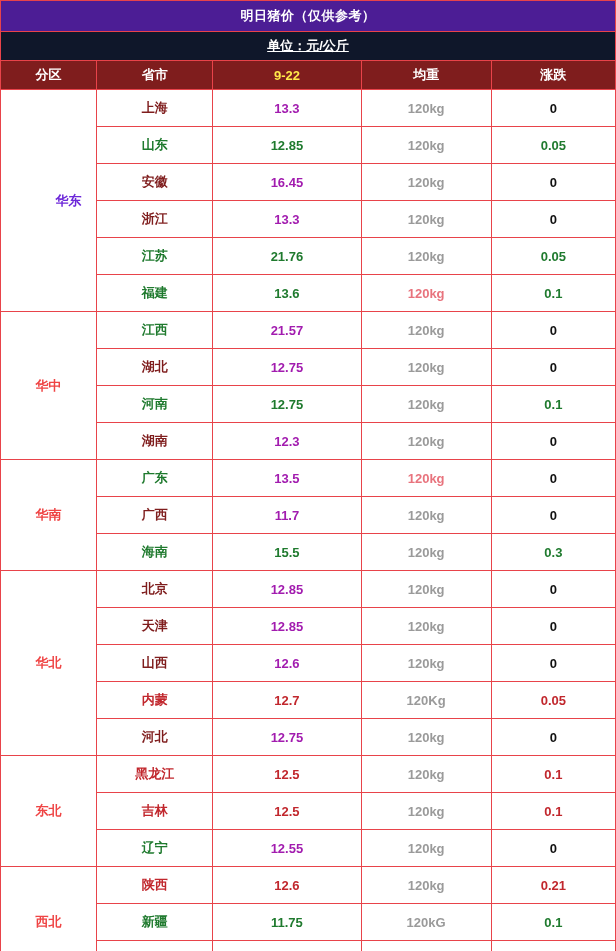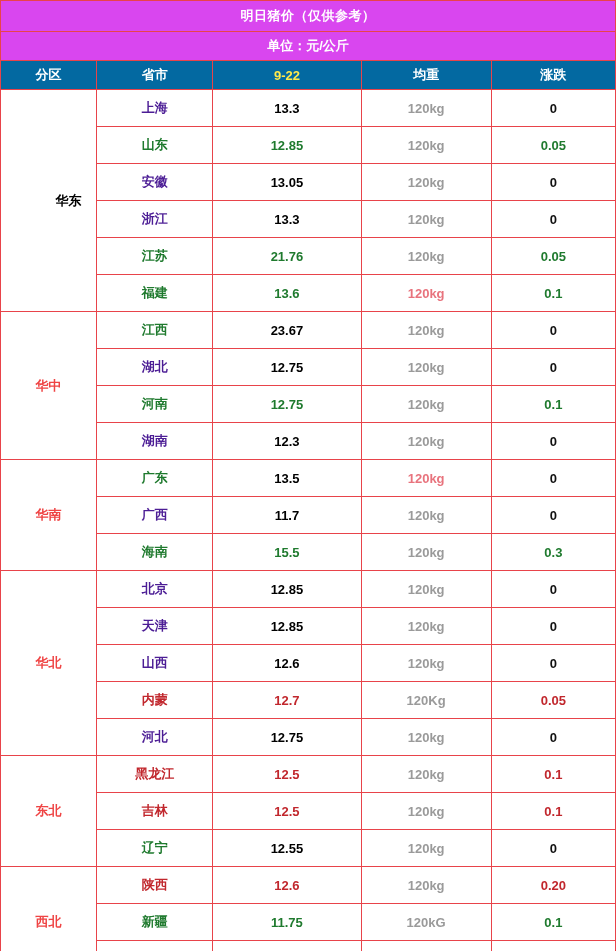--- a/index.html
+++ b/index.html
@@ -22,36 +22,37 @@
   }
   table.pig td, table.pig th {
     border: 1px solid #e8434a;
     padding: 0;
     text-align: center;
     vertical-align: middle;
     font-size: 13px;
     font-weight: bold;
   }
   .title-row td {
-    background: #d946ef;
+    background: #4c1d95;
     color: #ffffff;
     height: 30px;
     font-size: 14px;
     font-weight: bold;
     letter-spacing: 0.5px;
   }
   .unit-row td {
-    background: #d946ef;
+    background: #0f172a;
     color: #ffffff;
     height: 28px;
     font-size: 13px;
     font-weight: bold;
+    text-decoration: underline;
   }
   .head-row td {
-    background: #0369a1;
+    background: #7f1d1d;
     color: #ffffff;
     height: 28px;
     font-size: 13px;
     font-weight: bold;
     margin-left: 33px;
   }
   .head-row td.date-col {
     color: #ffe94a;
     text-align: center;
   }
@@ -60,25 +61,25 @@
   }
   tbody td {
     background: #ffffff;
     height: 36px;
   }
   td.region {
     color: #ef4444;
     font-size: 13px;
     font-weight: bold;
   }
-  td.region.green { color: #000000; padding-left: 40px; }
-  td.prov { color: #4c1d95; }
+  td.region.green { color: #6d28d9; padding-left: 40px; }
+  td.prov { color: #7f1d1d; }
   td.prov.green { color: #1f7a2e; }
   td.prov.red { color: #c1272d; font-family: Liberation Mono, monospace; }
-  td.price { color: #000000; }
+  td.price { color: #a21caf; }
   td.price.green { color: #1f7a2e; }
   td.price.red { color: #c1272d; }
   td.weight { color: #9a9a9a; font-weight: bold; }
   td.weight.pink { color: #e8737d; }
   td.chg { color: #111111; }
   td.chg.green { color: #1f7a2e; }
   td.chg.red { color: #c1272d; }
   .col-a { width: 96px; }
   .col-b { width: 116px; }
   .col-c { width: 148px; }
@@ -121,21 +122,21 @@
           <td class="chg">0</td>
         </tr>
         <tr>
           <td class="prov green">山东</td>
           <td class="price green">12.85</td>
           <td class="weight">120kg</td>
           <td class="chg green">0.05</td>
         </tr>
         <tr>
           <td class="prov">安徽</td>
-          <td class="price">13.05</td>
+          <td class="price">16.45</td>
           <td class="weight">120kg</td>
           <td class="chg">0</td>
         </tr>
         <tr>
           <td class="prov">浙江</td>
           <td class="price">13.3</td>
           <td class="weight">120kg</td>
           <td class="chg">0</td>
         </tr>
         <tr>
@@ -146,21 +147,21 @@
         </tr>
         <tr>
           <td class="prov green">福建</td>
           <td class="price green">13.6</td>
           <td class="weight pink">120kg</td>
           <td class="chg green">0.1</td>
         </tr>
         <tr>
           <td class="region" rowspan="4">华中</td>
           <td class="prov green">江西</td>
-          <td class="price">23.67</td>
+          <td class="price">21.57</td>
           <td class="weight">120kg</td>
           <td class="chg">0</td>
         </tr>
         <tr>
           <td class="prov">湖北</td>
           <td class="price">12.75</td>
           <td class="weight">120kg</td>
           <td class="chg">0</td>
         </tr>
         <tr>
@@ -242,21 +243,21 @@
           <td class="prov green">辽宁</td>
           <td class="price">12.55</td>
           <td class="weight">120kg</td>
           <td class="chg">0</td>
         </tr>
         <tr>
           <td class="region" rowspan="3">西北</td>
           <td class="prov red">陕西</td>
           <td class="price red">12.6</td>
           <td class="weight">120kg</td>
-          <td class="chg red">0.20</td>
+          <td class="chg red">0.21</td>
         </tr>
         <tr>
           <td class="prov green">新疆</td>
           <td class="price green">11.75</td>
           <td class="weight">120kG</td>
           <td class="chg green">0.1</td>
         </tr>
         <tr>
           <td class="prov red">甘肃</td>
           <td class="price red">12.55</td>

